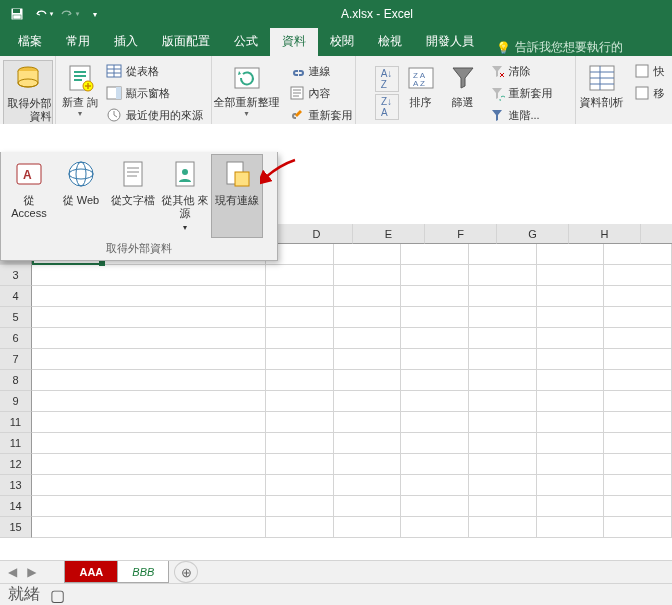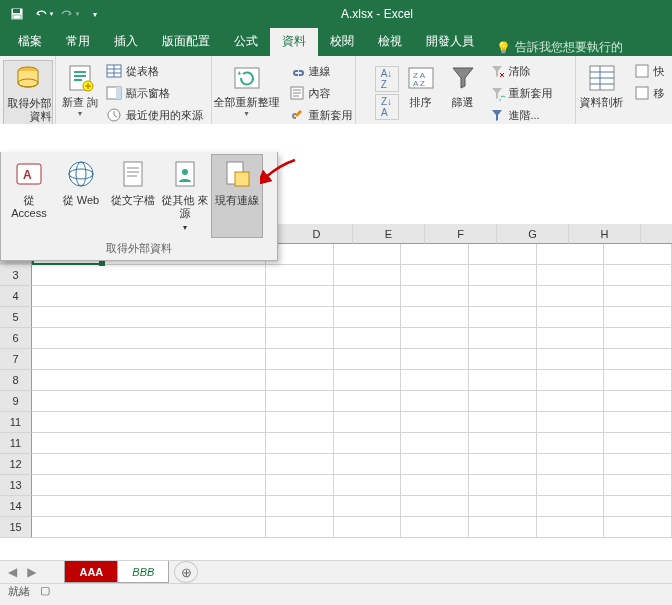--- a/index.html
+++ b/index.html
@@ -50,21 +50,21 @@
 .selbox { position: absolute; border: 2px solid #217346; background: rgba(255,255,255,0.01); }
 .selbox .handle { position: absolute; right: -3px; bottom: -3px; width: 6px; height: 6px; background: #217346; }
 
 .tabs-footer { position: absolute; bottom: 22px; left: 0; right: 0; height: 23px; background: #f1f1f1; border-top: 1px solid #d4d4d4; display: flex; align-items: center; }
 .nav-arrows { display: flex; padding: 0 8px; gap: 10px; color: #888; }
 .sheet-tab { height: 22px; padding: 0 14px; display: flex; align-items: center; font-size: 11px; border: 1px solid #aaa; border-top: none; margin-right: -1px; cursor: pointer; background: #fff; }
 .sheet-tab.aaa { background: #c00000; color: #fff; font-weight: bold; }
 .sheet-tab.bbb { color: #1a7a3a; font-style: italic; }
 .new-sheet { width: 24px; height: 22px; display: flex; align-items: center; justify-content: center; cursor: pointer; color: #666; margin-left: 6px; border: 1px solid #ccc; border-radius: 50%; font-size: 13px; }
 
-.statusbar { position: absolute; bottom: 0; left: 0; right: 0; height: 22px; background: #f1f1f1; border-top: 1px solid #d4d4d4; display: flex; align-items: flex-start; padding: 0 8px; font-size: 11px; color: #555; }
+.statusbar { position: absolute; bottom: 0; left: 0; right: 0; height: 22px; background: #f1f1f1; border-top: 1px solid #d4d4d4; display: flex; align-items: flex-end; padding: 0 8px; font-size: 16px; color: #555; }
 
 svg { display: block; }
 </style>
 </head>
 <body>
 
 <div class="titlebar">
   <div class="qat">
     <div class="qat-btn">
       <svg width="14" height="14" viewBox="0 0 14 14">

